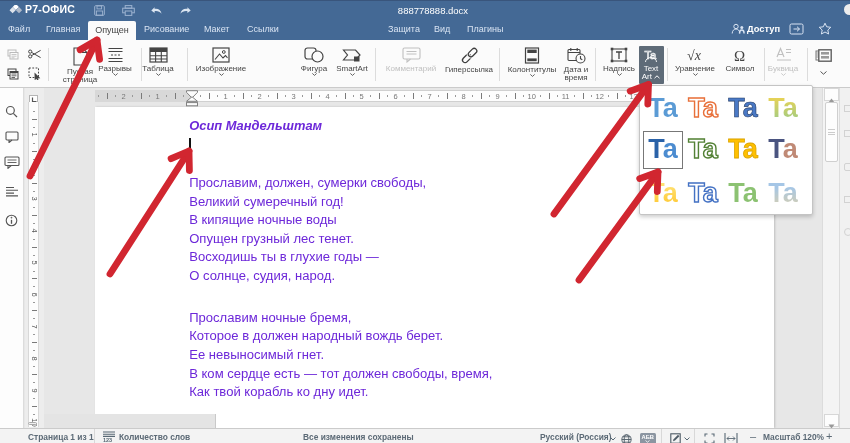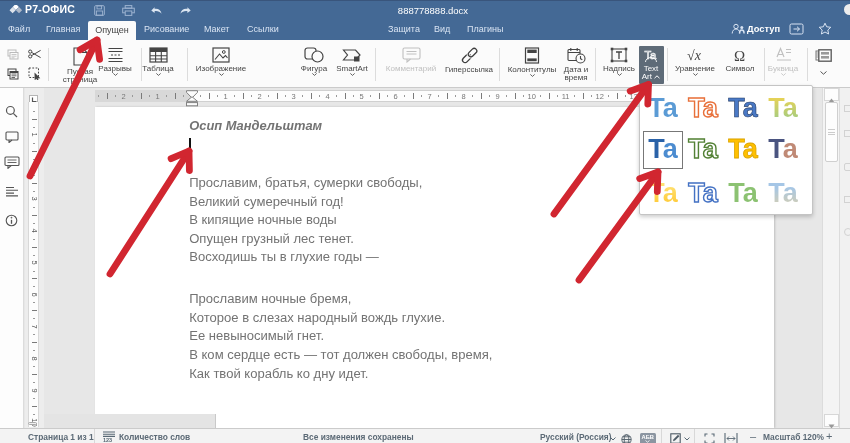--- a/index.html
+++ b/index.html
@@ -22,21 +22,21 @@
   .chev { display:inline-block; width:5px; height:3px; margin-top:1px; }
   
   #lsidebar { position:absolute; left:0; top:88px; width:24px; height:340px; background:#fdfdfd; border-right:1px solid #dcdcdc; }
   
   #vruler { position:absolute; left:25px; top:88px; width:19px; height:340px; background:#ededed; }
   
   #hruler { position:absolute; left:44px; top:88px; width:806px; height:19px; background:#e7e7e7; }
   
   #canvas { position:absolute; left:44px; top:107px; width:778px; height:321px; background:#e7e7e7; }
   #page { position:absolute; left:51px; top:0px; width:679px; height:321px; background:#fff; box-shadow:1px 0 2px rgba(0,0,0,.18); }
-  #doc { position:absolute; left:145.2px; top:9.5px; font-size:13.05px; color:#737373; line-height:18.6px; white-space:nowrap; }
+  #doc { position:absolute; left:145.2px; top:9.5px; font-size:13.05px; color:#6d28d9; line-height:18.6px; white-space:nowrap; }
   #doctitle { font-weight:bold; font-style:italic; font-size:12.9px; }
   
   #vscroll { position:absolute; left:822px; top:88px; width:17px; height:340px; background:#f4f4f4; border-left:1px solid #dcdcdc; }
   #rpanel  { position:absolute; left:839px; top:88px; width:11px; height:340px; background:#f1f1f1; border-left:1px solid #dcdcdc; }
   
   #statusbar { position:absolute; left:0; top:428px; width:850px; height:15px; background:#f3f3f3; border-top:1px solid #cbcbcb; color:#5c6a76; font-size:8.4px; font-weight:bold; }
   .st { position:absolute; top:2px; white-space:nowrap; }
   
   #dropdown { position:absolute; left:639px; top:85px; width:174px; height:130px; background:#fff; border:1px solid #c4c4c4; border-radius:2px; box-shadow:0 2px 4px rgba(0,0,0,.2); z-index:20; }
   .ta { position:absolute; font-weight:bold; font-size:27px; width:40px; text-align:center; font-family:"Liberation Sans", sans-serif; }
@@ -474,28 +474,29 @@
     <rect x="1.5" y="12.6" width="11" height="3.2" fill="#fbfbfb" stroke="#808080"></rect>
   </svg>
 </div>
 
 <div id="canvas">
   <div id="page"></div>
   <div id="doc">
     <div id="doctitle">Осип Мандельштам</div>
     <div style="height:18.6px"></div>
     <div style="height:20.4px"></div>
-    <div>Прославим, братья, сумерки свободы,</div>
+    <div>Прославим, должен, сумерки свободы,</div>
     <div>Великий сумеречный год!</div>
     <div>В кипящие ночные воды</div>
     <div>Опущен грузный лес тенет.</div>
     <div>Восходишь ты в глухие годы —</div>
+    <div>О солнце, судия, народ.</div>
     <div style="height:23.1px"></div>
     <div>Прославим ночные бремя,</div>
-    <div>Которое в слезах народный вождь глухие.</div>
+    <div>Которое в должен народный вождь берет.</div>
     <div>Ее невыносимый гнет.</div>
     <div>В ком сердце есть — тот должен свободы, время,</div>
     <div>Как твой корабль ко дну идет.</div>
   </div>
   <div class="abs" style="left:145.2px;top:30.5px;width:1.4px;height:14.5px;background:#111"></div>
 </div>
 
 <div class="abs" style="left:44px;top:414px;width:172px;height:14px;background:#e4e4e4;border-right:1px solid #c9c9c9;z-index:5"></div>
 <div id="vscroll">
   <div class="abs" style="left:1px;top:0px;width:15px;height:13px;background:#fdfdfd;border:1px solid #d7d7d7;text-align:center">

